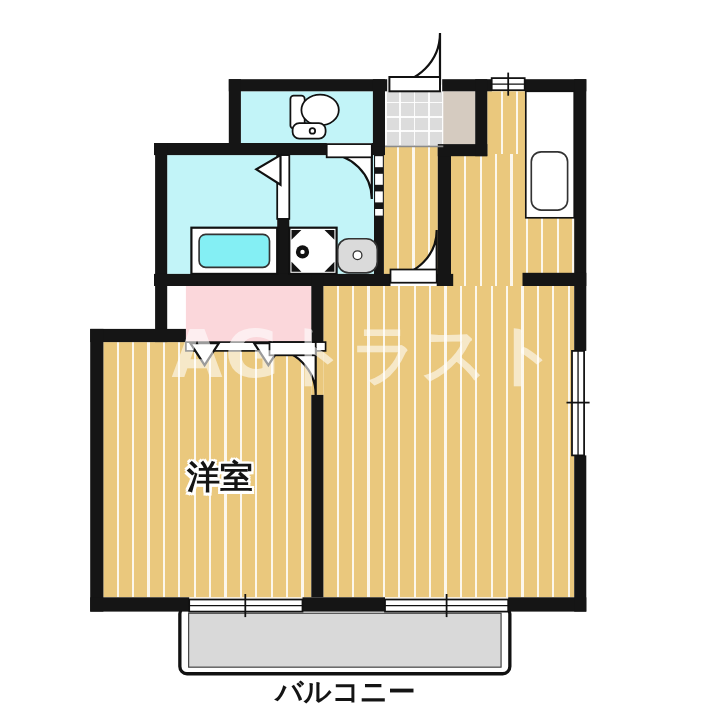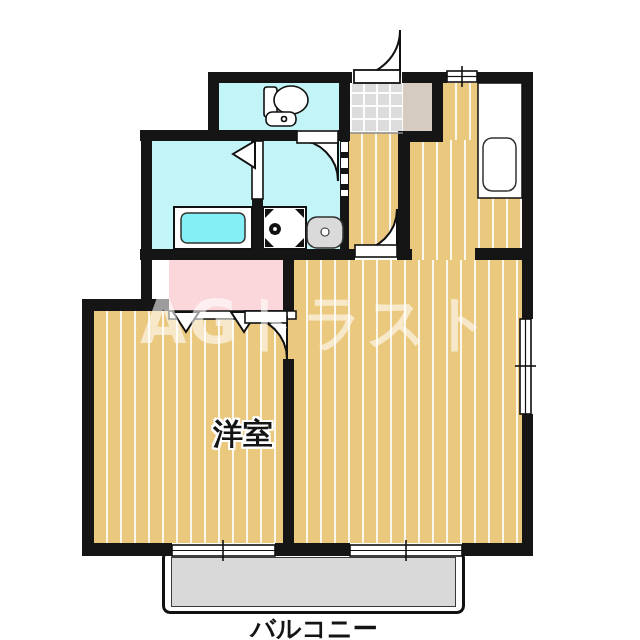--- a/index.html
+++ b/index.html
@@ -160,20 +160,20 @@
     </g>
     <g>
       <rect x="350" y="545" width="112" height="11" fill="#fff" stroke="#111" stroke-width="1.6"></rect>
       <line x1="350" y1="550.5" x2="462" y2="550.5" stroke="#111" stroke-width="1.2"></line>
       <line x1="406" y1="540" x2="406" y2="561" stroke="#111" stroke-width="1.6"></line>
     </g>
 
     <line x1="350" y1="133" x2="403" y2="133" stroke="#8a8a8a" stroke-width="1.5"></line>
   </svg>
 
-  <div class="room-label" style="left:150px;top:414px;width:100px;font-size:30px;padding-left:43px;">洋室</div>
+  <div class="room-label" style="left:150px;top:414px;width:100px;font-size:30px;">洋室</div>
 
 
   <div class="room-label" style="left:214px;top:567px;width:200px;font-size:25px;z-index:6;margin-top:45px;">バルコニー</div>
 
-  <div class="watermark" style="left:140px;top:283px;width:352px;text-align:right;">AGトラスト</div>
+  <div class="watermark" style="left:156px;top:283px;width:352px;text-align:right;">AGトラスト</div>
 
 </div>
 
 </body></html>

